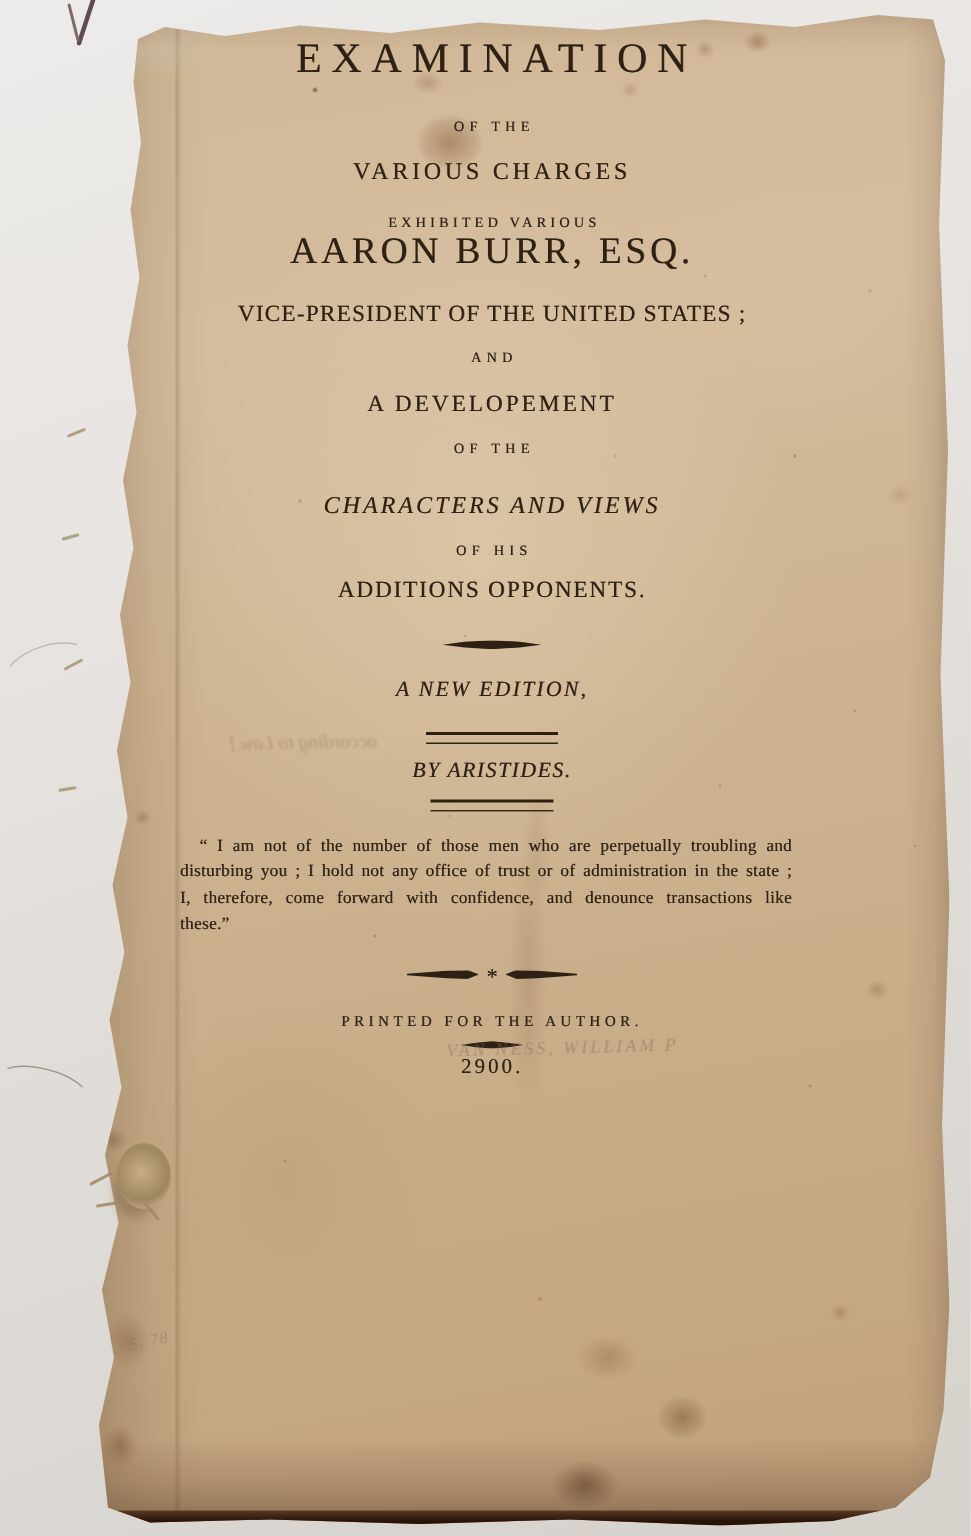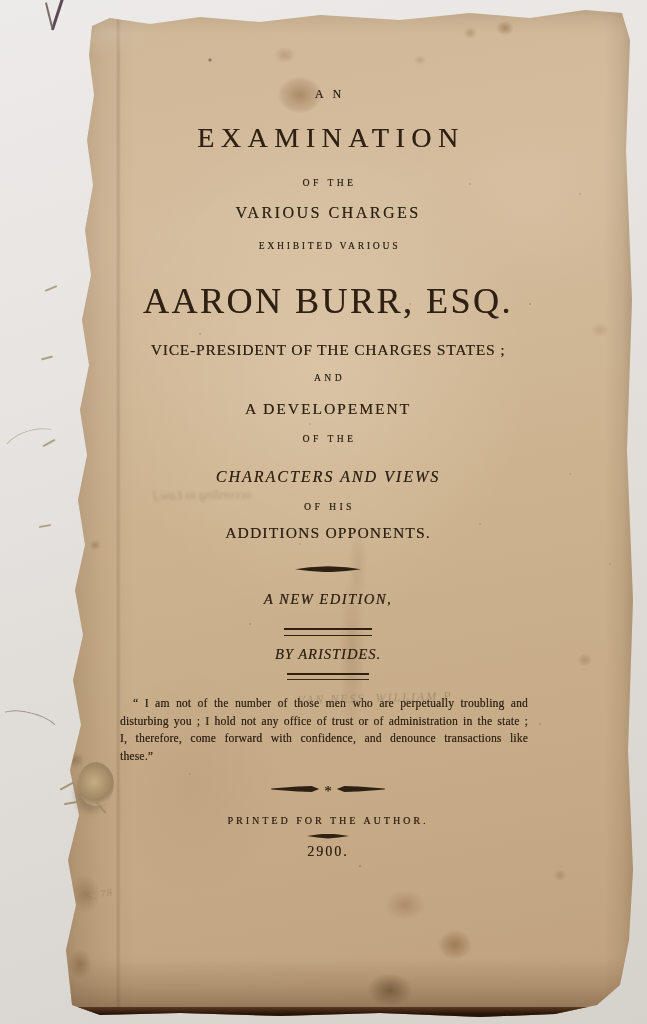--- a/index.html
+++ b/index.html
@@ -90,21 +90,21 @@
     color:#2e2114;text-align:center;line-height:1.15;
     text-shadow:.3px .3px .4px rgba(42,28,14,.55);
   }
   .ln{white-space:nowrap;}
   .l-an       {margin-top:84px;font-size:12px;letter-spacing:9px;padding-left:9px;}
   .l-title    {margin-top:20px;font-size:28px;letter-spacing:6.5px;padding-left:6px;}
   .l-small    {font-size:9.5px;letter-spacing:3.5px;padding-left:3px;}
   .l-ofthe1   {margin-top:24px;}
   .l-various  {margin-top:15px;font-size:16px;letter-spacing:2.5px;}
   .l-exhib    {margin-top:19px;font-size:9.5px;letter-spacing:2.8px;}
-  .l-aaron    {margin-top:29px;font-size:36px;letter-spacing:2.5px;}
+  .l-aaron    {margin-top:0;font-size:25px;letter-spacing:2.5px;}
   .l-vice     {margin-top:18px;font-size:15.5px;letter-spacing:.8px;}
   .l-and      {margin-top:15px;}
   .l-dev      {margin-top:16px;font-size:15.5px;letter-spacing:2px;}
   .l-ofthe2   {margin-top:16px;}
   .l-char     {margin-top:23px;font-size:16px;font-style:italic;letter-spacing:2px;}
   .l-ofhis    {margin-top:16px;}
   .l-pol      {margin-top:11px;font-size:15.5px;letter-spacing:1.2px;}
   .l-newed    {margin-top:19px;font-size:14.5px;font-style:italic;letter-spacing:1.5px;}
   .l-revised  {margin-top:10px;font-size:10px;letter-spacing:2.4px;}
   .l-by       {margin-top:10px;font-size:14.5px;font-style:italic;letter-spacing:1px;}
@@ -175,27 +175,26 @@
 <div class="scene">
 
   <div class="book">
     <div class="layer shade-edges"></div>
     <div class="layer stains"></div>
     <div class="layer freckles"></div>
 
     <div class="ghost-text">according to Law.]</div>
 
     <div class="content">
-      <div class="ln l-an">AN</div>
       <div class="ln l-title">EXAMINATION</div>
       <div class="ln l-small l-ofthe1">OF THE</div>
       <div class="ln l-various">VARIOUS CHARGES</div>
       <div class="ln l-small l-exhib">EXHIBITED VARIOUS</div>
       <div class="ln l-aaron">AARON BURR, ESQ.</div>
-      <div class="ln l-vice">VICE-PRESIDENT OF THE CHARGES STATES ;</div>
+      <div class="ln l-vice">VICE-PRESIDENT OF THE UNITED STATES ;</div>
       <div class="ln l-small l-and">AND</div>
       <div class="ln l-dev">A DEVELOPEMENT</div>
       <div class="ln l-small l-ofthe2">OF THE</div>
       <div class="ln l-char">CHARACTERS AND VIEWS</div>
       <div class="ln l-small l-ofhis">OF HIS</div>
       <div class="ln l-pol">ADDITIONS OPPONENTS.</div>
 
       <div class="orn orn-diamond"></div>
 
       <div class="ln l-newed">A NEW EDITION,</div>

